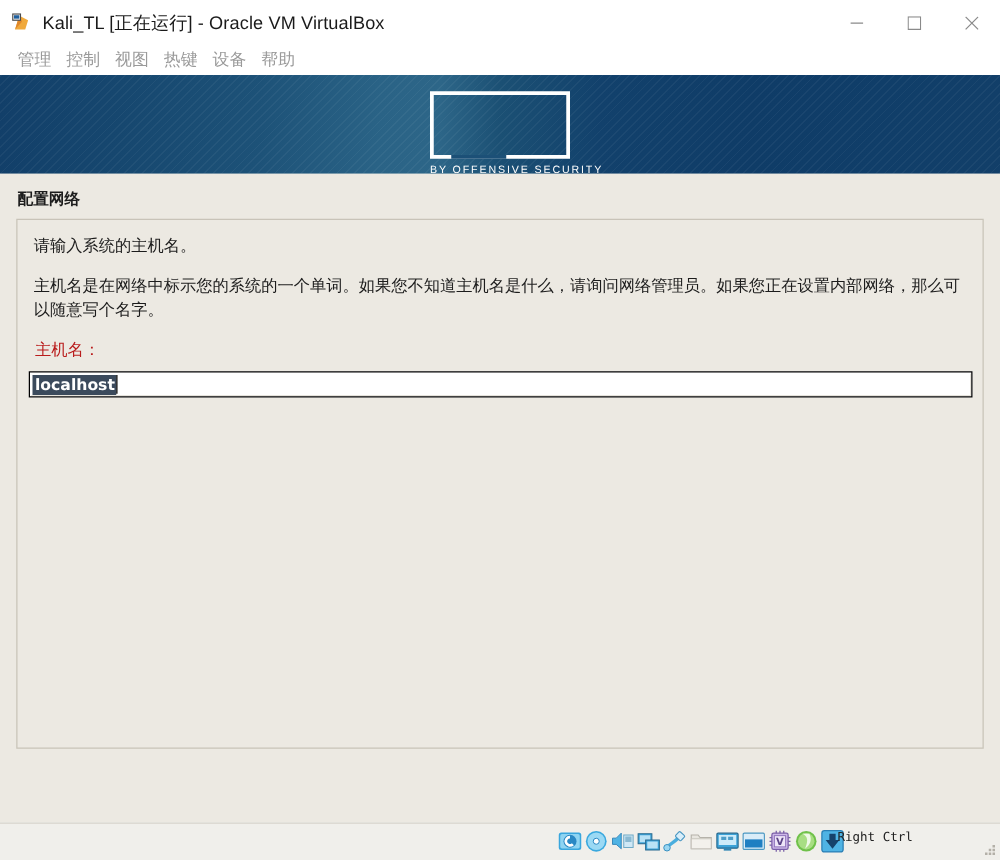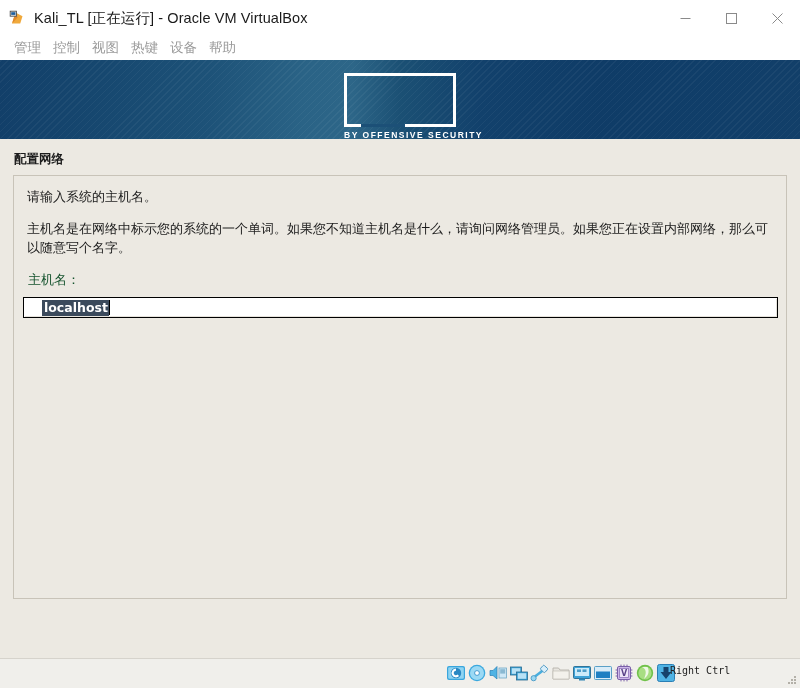--- a/index.html
+++ b/index.html
@@ -163,21 +163,21 @@
     color: #ffffff;
     line-height: 1;
     position: relative;
     top: -1px;
   }
   .kali-sub {
     margin-top: 3px;
     font-size: 8.5px;
     letter-spacing: 1.5px;
     color: #ffffff;
-    font-weight: 700;
+    font-weight: 400;
     white-space: nowrap;
   }
 
   
   .installer {
     position: relative;
     width: 800px;
     height: 519px;
     background: #ece9e2;
     box-sizing: border-box;
@@ -200,35 +200,35 @@
     border: 1px solid #c8c3b8;
     background: #ece9e2;
   }
   .inst-text {
     font-size: 13px;
     color: #1c1c1c;
     line-height: 1.45;
   }
   .p1 { position: absolute; left: 13px; top: 12px; }
   .p2 { position: absolute; left: 13px; top: 44px; width: 745px; }
-  .lbl-host { position: absolute; left: 14px; top: 95px; font-size: 13px; color: #14532d; }
+  .lbl-host { position: absolute; left: 14px; top: 95px; font-size: 13px; color: #b91c1c; }
 
   .host-field {
     position: absolute;
     left: 9px;
     top: 121px;
     width: 755px;
     height: 21px;
     box-sizing: border-box;
     background: #ffffff;
     border: 1px solid #000000;
     box-shadow: inset 1px 1px 0 #ffffff, inset -1px -1px 0 #e6e3dc;
     display: flex;
     align-items: center;
-    padding-left: 18px;
+    padding-left: 2px;
   }
   .host-val {
     display: inline-block;
     background: #3b4a5c;
     color: #ffffff;
     font-size: 12.5px;
     font-weight: 700;
     padding: 1px 1px 1px 2px;
     line-height: 14px;
     font-family: "DejaVu Sans", "Liberation Sans", sans-serif;

